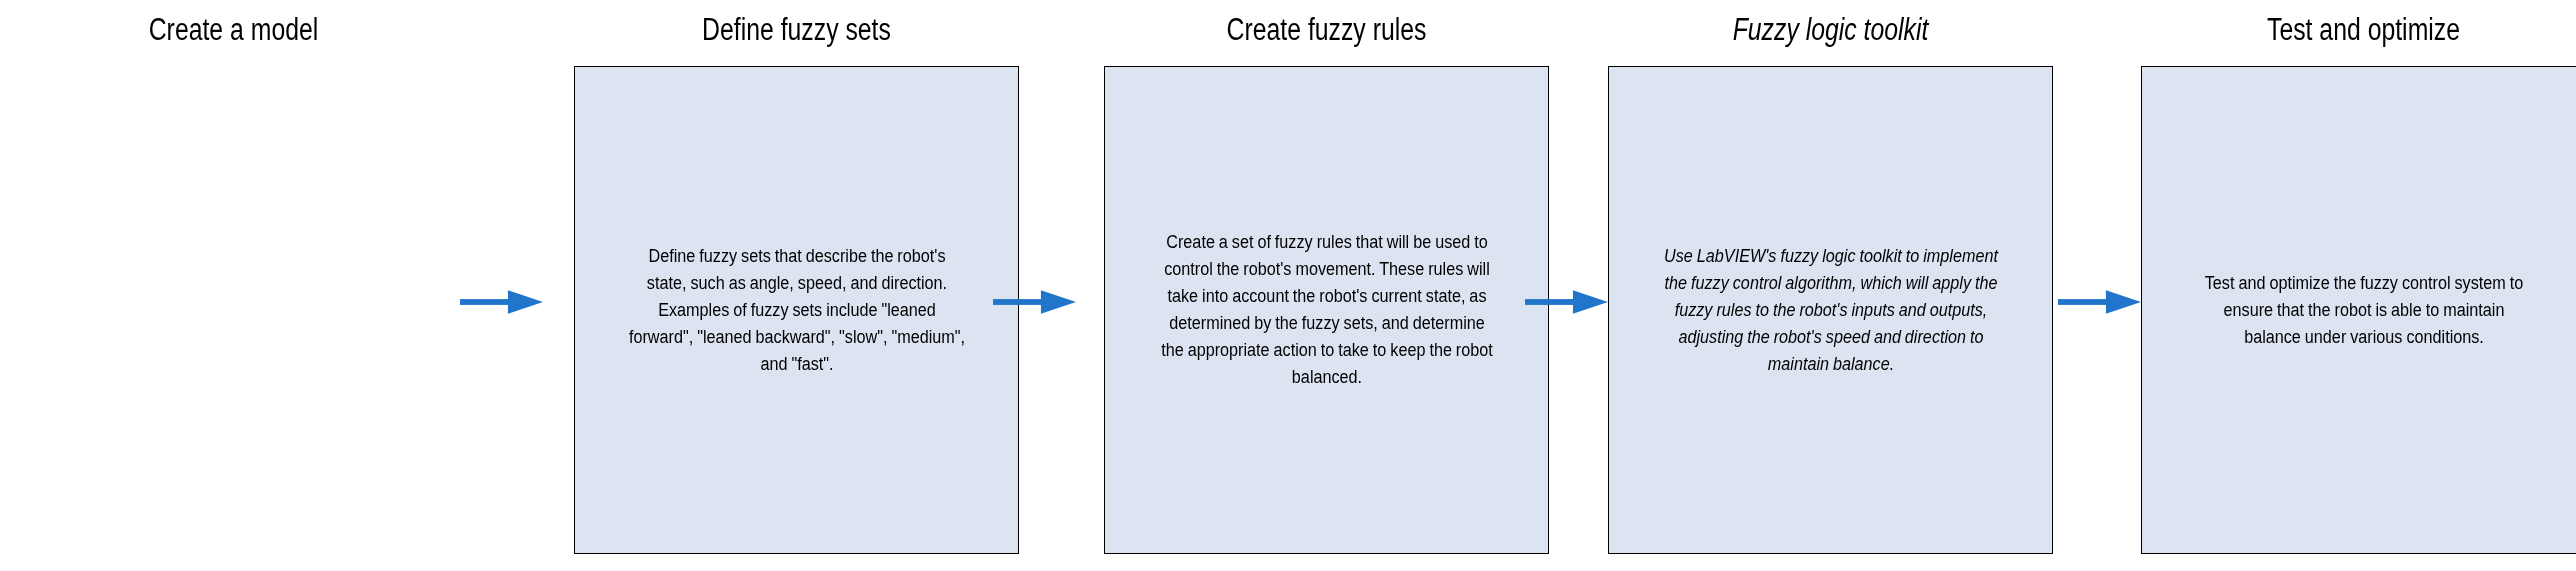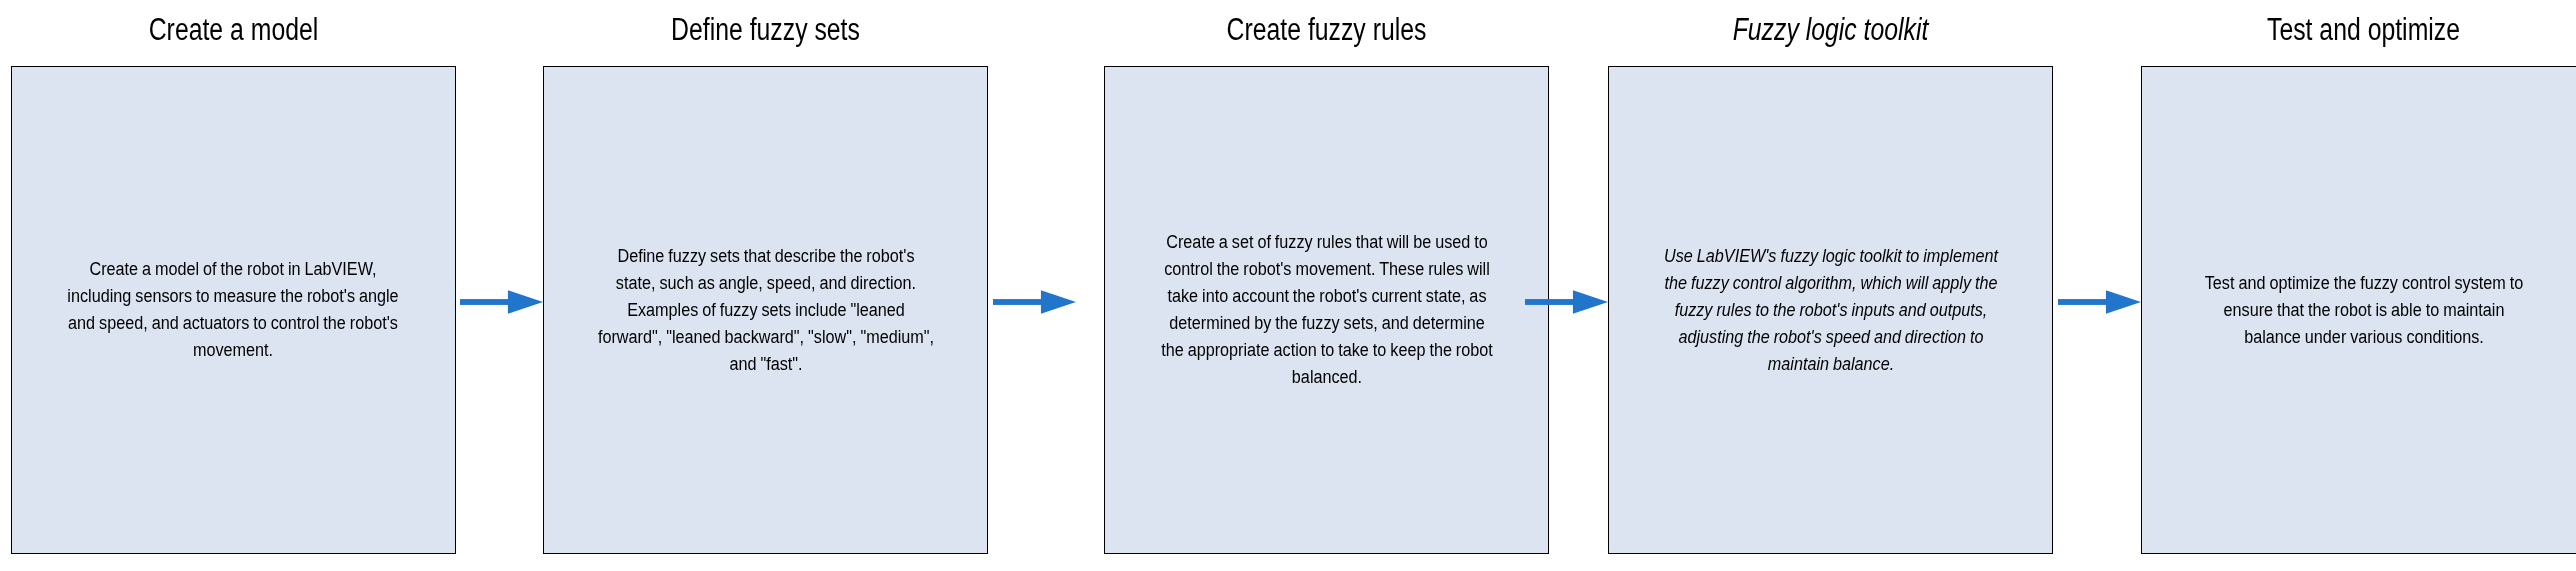--- a/index.html
+++ b/index.html
@@ -80,33 +80,30 @@
   }
   .arrow svg { display: block; }
 </style>
 </head>
 <body>
 
 <div id="flow">
 
   <div class="step" style="left:10.5px;">
     <div class="step-title">Create a model</div>
-    <div class="step-box">
-      <div class="step-body">Create a model of the robot in LabVIEW, including sensors to measure the robot's angle and speed, and actuators to control the robot's movement.</div>
-    </div>
   </div>
 
   <div class="arrow" style="left:460px;">
     <svg width="83" height="26" viewBox="0 0 142 44">
       <rect x="0" y="17" width="100" height="10" fill="#2176cc"></rect>
       <polygon points="82,2 142,22 82,42" fill="#2176cc"></polygon>
     </svg>
   </div>
 
-  <div class="step" style="left:543px;">
+  <div class="step" style="left:574px;">
     <div class="step-title">Define fuzzy sets</div>
     <div class="step-box">
       <div class="step-body">Define fuzzy sets that describe the robot's state, such as angle, speed, and direction. Examples of fuzzy sets include "leaned forward", "leaned backward", "slow", "medium", and "fast".</div>
     </div>
   </div>
 
   <div class="arrow" style="left:993px;">
     <svg width="83" height="26" viewBox="0 0 142 44">
       <rect x="0" y="17" width="100" height="10" fill="#2176cc"></rect>
       <polygon points="82,2 142,22 82,42" fill="#2176cc"></polygon>

